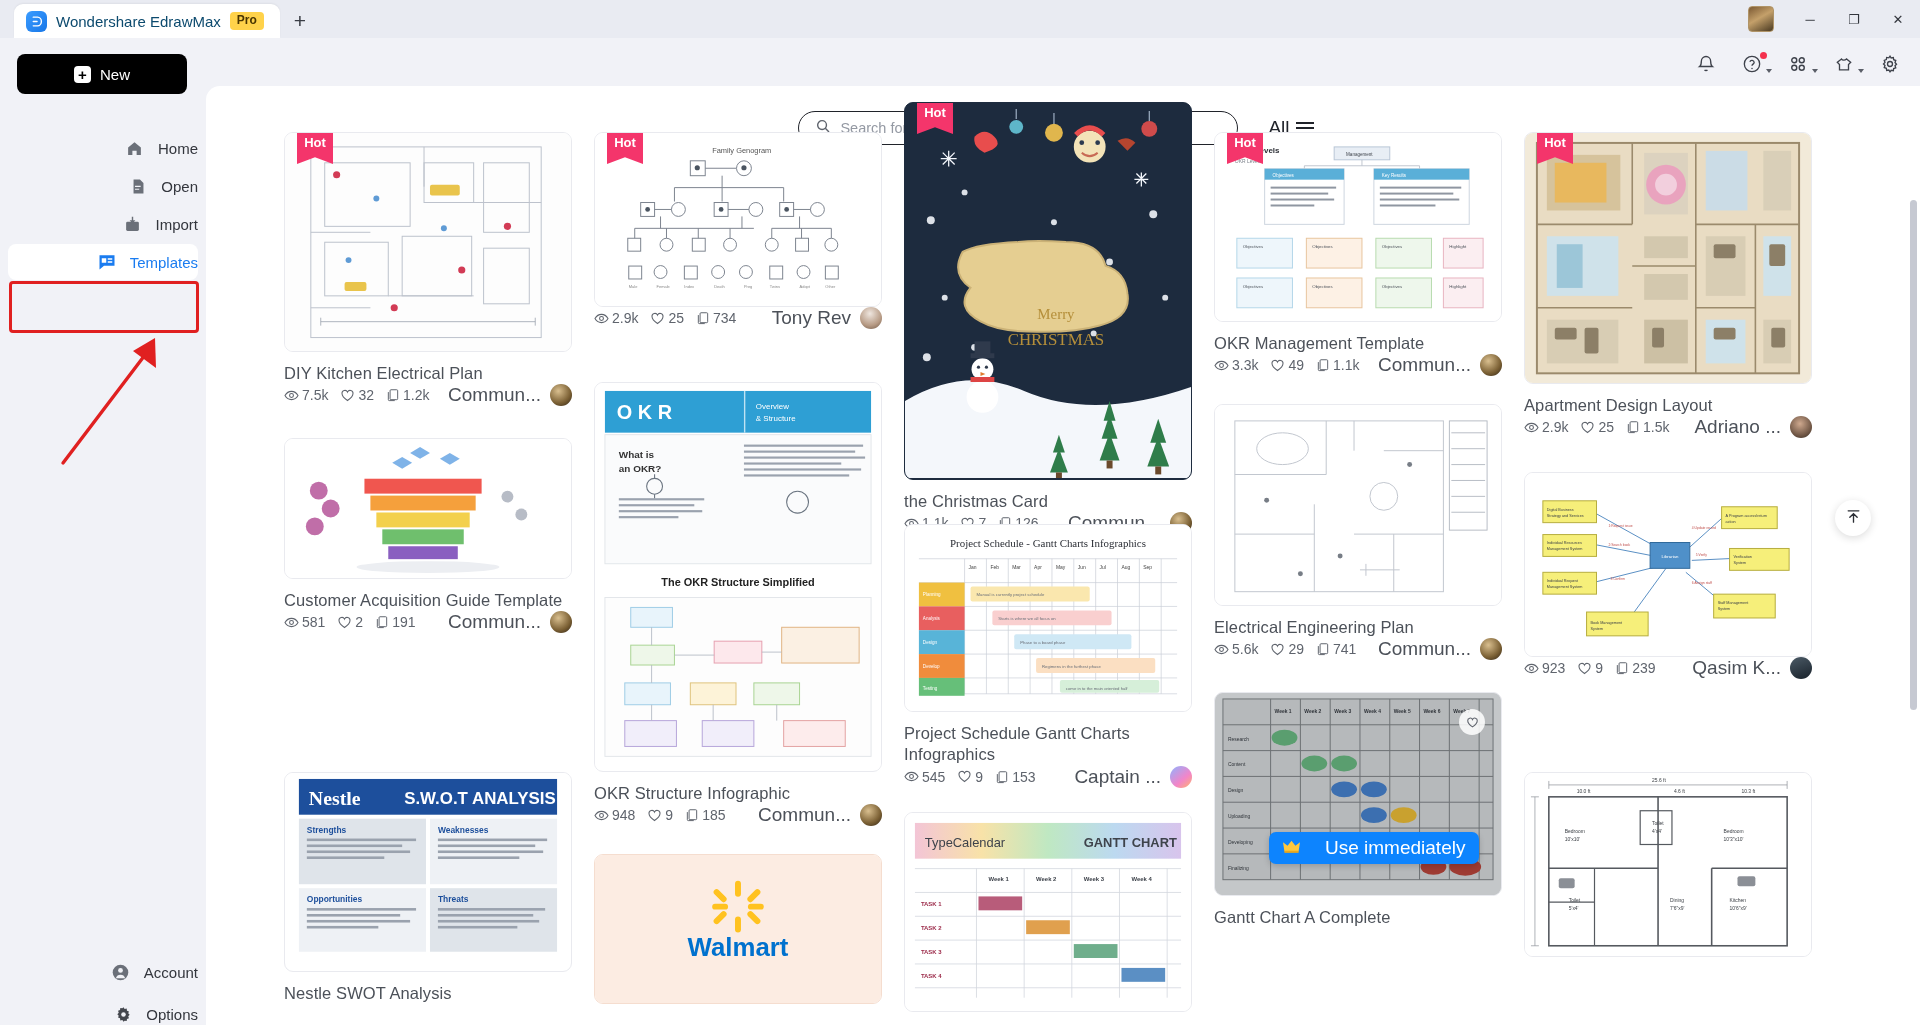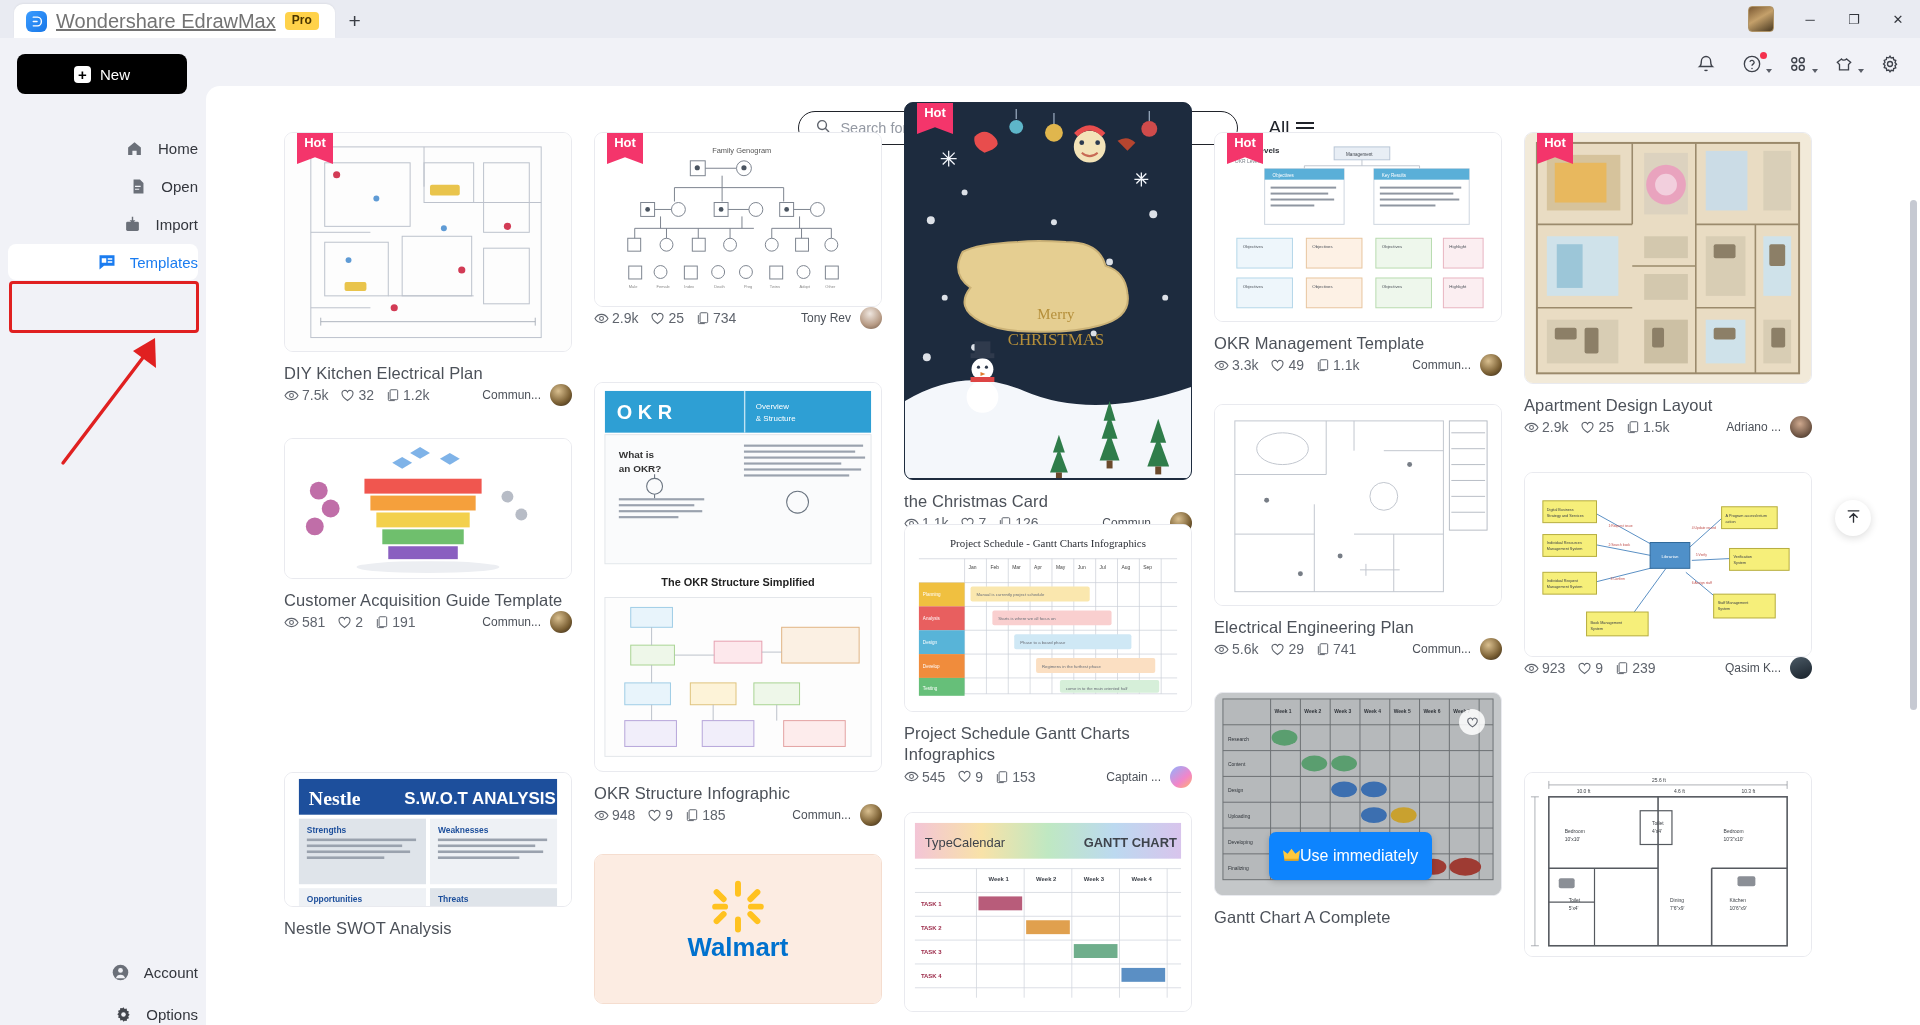--- a/index.html
+++ b/index.html
@@ -21,21 +21,21 @@
     height: 34px; background: #fff; border-radius: 9px 9px 0 0;
     display: flex; align-items: center; gap: 9px; padding: 0 16px 0 12px;
     box-shadow: 0 -1px 2px rgba(0,0,0,.05);
   }
   .applogo {
     width: 21px; height: 21px; border-radius: 6px;
     background: linear-gradient(135deg,#3b9cff,#1877e8);
     display: flex; align-items: center; justify-content: center;
     color: #fff; font-size: 13px; font-weight: bold;
   }
-  .apptab-title { font-size: 20px; color: #737373; white-space: nowrap; text-decoration: underline; }
+  .apptab-title { font-size: 15px; color: #0c4a6e; white-space: nowrap; }
   .pro-badge {
     background: #ffd24a; color: #4a3500; font-size: 12px; font-weight: bold;
     border-radius: 4px; padding: 1px 7px 2px; line-height: 1.2;
   }
   #newtab {
     width: 40px; height: 34px; display: flex; align-items: center; justify-content: center;
     color: #3a3d45; font-size: 21px; font-weight: 300;
   }
   #wincontrols {
     position: absolute; right: 0; top: 0; height: 38px; display: flex; align-items: center;
@@ -144,21 +144,21 @@
     margin-top: 11px; font-size: 16.5px; color: #4c5159; line-height: 1.3;
     letter-spacing: .1px;
   }
   .card-meta {
     display: flex; align-items: center;
     font-size: 14px; color: #5f646d;
   }
   .stat { display: flex; align-items: center; gap: 3px; margin-right: 12px; }
   .stat svg { display: block; }
   .author { margin-left: auto; display: flex; align-items: center; gap: 9px; }
-  .author-name { font-size: 12px; color: #4c5159; }
+  .author-name { font-size: 19px; color: #4c5159; }
   .avatar { width: 22px; height: 22px; border-radius: 50%; flex: none; }
   .av-brown { background: radial-gradient(circle at 38% 32%, #d9bf8f, #7a5f33 60%, #2a2014); }
   .av-pale  { background: radial-gradient(circle at 45% 30%, #efe6df, #b79b85 60%, #6d5543); }
   .av-pink  { background: linear-gradient(140deg,#8fb2ff,#f285c9 60%,#ffb36b); }
   .av-face  { background: radial-gradient(circle at 45% 35%, #cfa98f, #6d5443 65%, #2e2620); }
   .av-dark  { background: linear-gradient(160deg,#4b5a66,#19222b); }
 
   
   #to-top {
     position: absolute; left: 1835px; top: 500px; width: 36px; height: 36px;
@@ -169,22 +169,22 @@
   #scrollbar-track {
     position: absolute; right: 2px; top: 86px; width: 10px; height: 939px;
     background: transparent; z-index: 15;
   }
   #scrollbar-thumb {
     position: absolute; right: 3px; top: 200px; width: 7px; height: 510px;
     background: #c6c9d2; border-radius: 4px; z-index: 16;
   }
   #use-immediately {
     position: absolute; background: #0d84fe; color: #fff; border-radius: 7px;
-    height: 48px; padding: 0 14px; display: flex; align-items: center; gap: 0;
-    font-size: 16px; z-index: 12; box-shadow: 0 2px 6px rgba(0,0,0,.18);
+    height: 32px; padding: 0 14px; display: flex; align-items: center; gap: 25px;
+    font-size: 19px; z-index: 12; box-shadow: 0 2px 6px rgba(0,0,0,.18);
   }
   #fav-circle {
     position: absolute; width: 26px; height: 26px; border-radius: 50%;
     background: rgba(255,255,255,.85); z-index: 12;
     display: flex; align-items: center; justify-content: center;
   }
 
   
   .art { position: absolute; inset: 0; }
 </style>
@@ -468,21 +468,21 @@
             <span>191</span>
           </span>
           <span class="author">
             <span class="author-name">Commun...</span>
             <span class="avatar av-brown"></span>
           </span>
         </div>
       </div>
 
       <div class="card" style="top:640px">
-        <div class="thumb" style="height:135px">
+        <div class="thumb" style="height:200px">
           <svg class="art" viewBox="0 0 288 187">
             <rect width="288" height="187" fill="#fff"></rect>
             <rect x="14" y="6" width="260" height="36" fill="#1d4f9c"></rect>
             <text x="24" y="32" font-family="Liberation Serif, serif" font-size="20" fill="#fff" font-weight="bold">Nestle</text>
             <text x="120" y="31" font-family="Liberation Sans, sans-serif" font-size="17" fill="#fff" font-weight="bold">S.W.O.T ANALYSIS</text>
             <rect x="14" y="46" width="128" height="66" fill="#dfe4ea"></rect>
             <rect x="146" y="46" width="128" height="66" fill="#eef1f5"></rect>
             <rect x="14" y="116" width="128" height="64" fill="#eef1f5"></rect>
             <rect x="146" y="116" width="128" height="64" fill="#dfe4ea"></rect>
             <text x="22" y="60" font-size="8.5" fill="#1d4f9c" font-weight="bold">Strengths</text>

